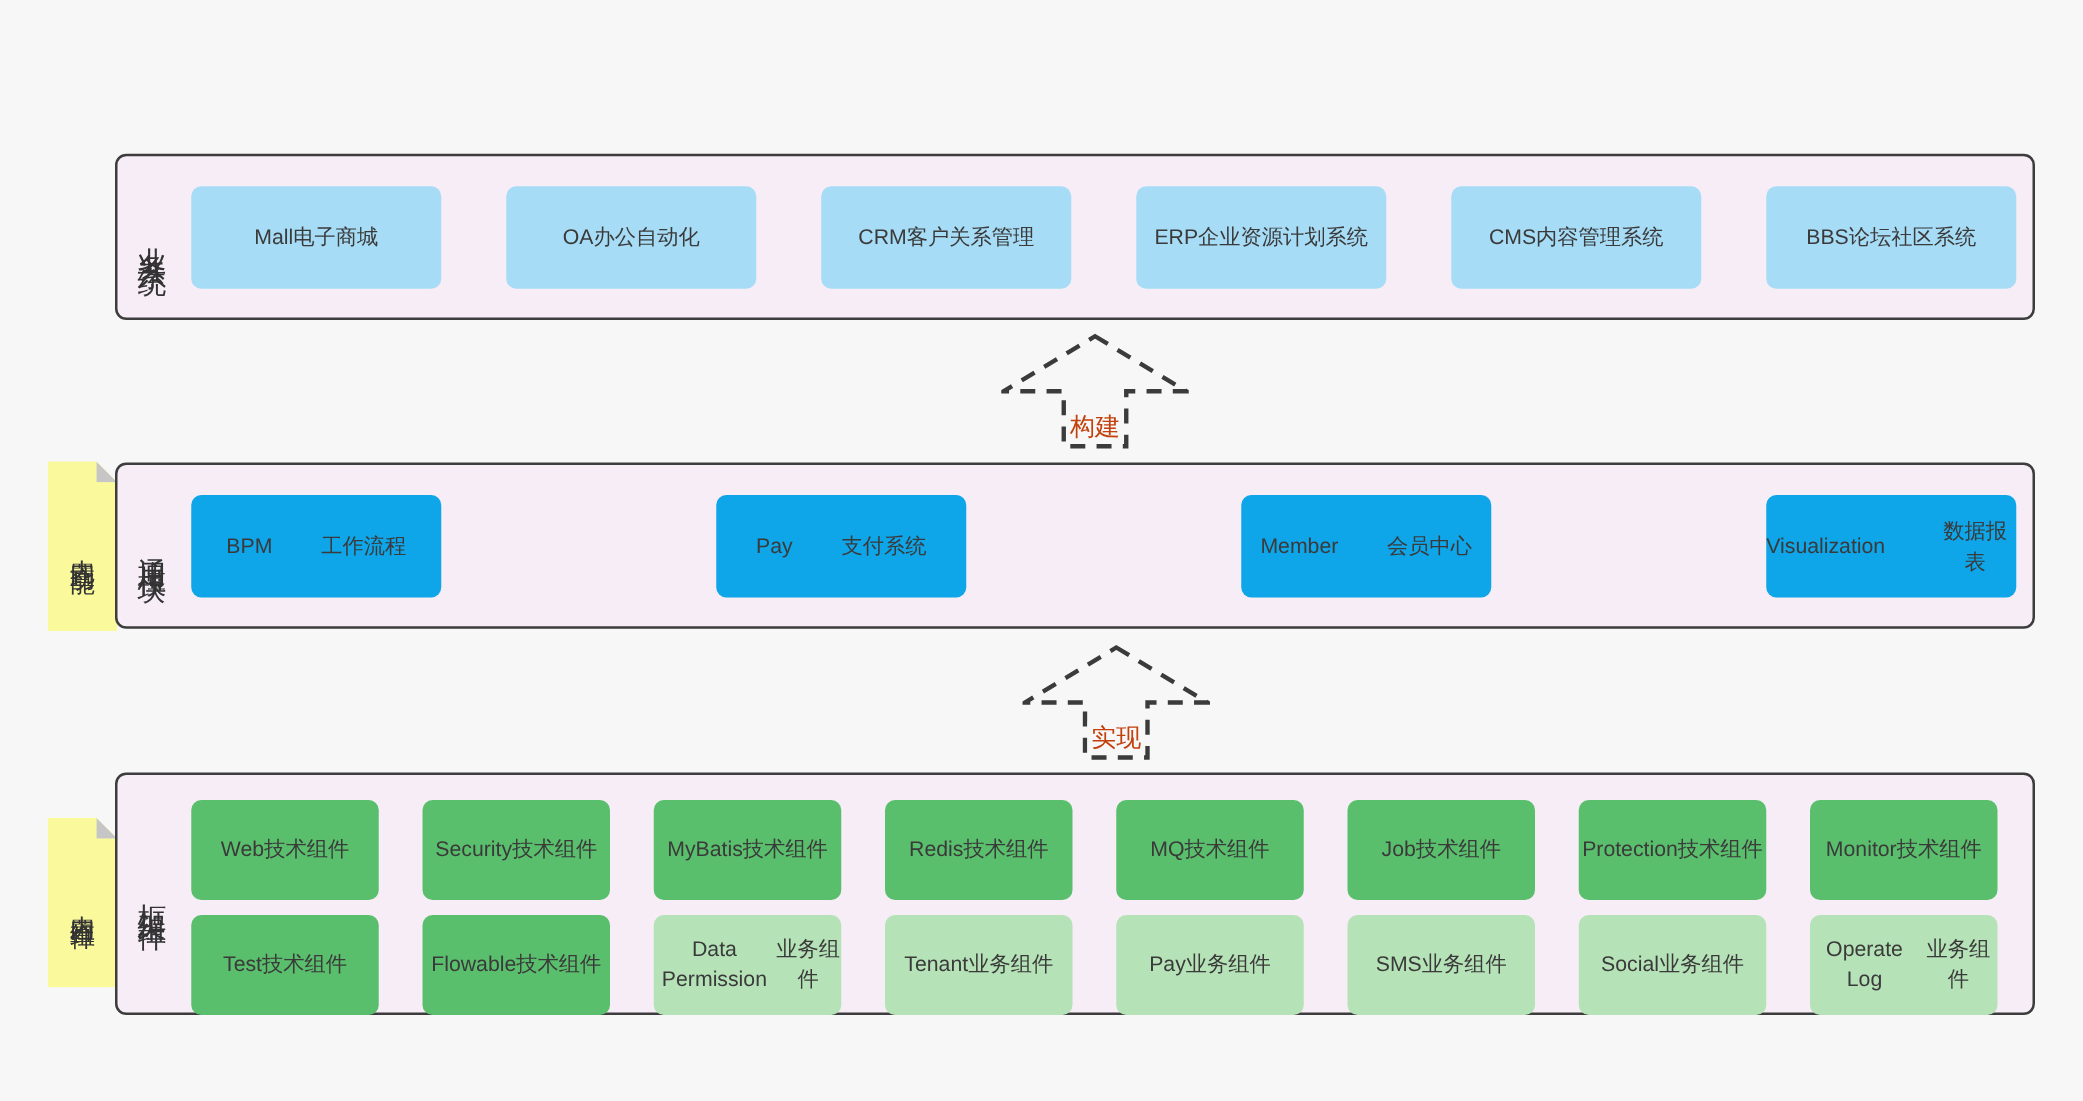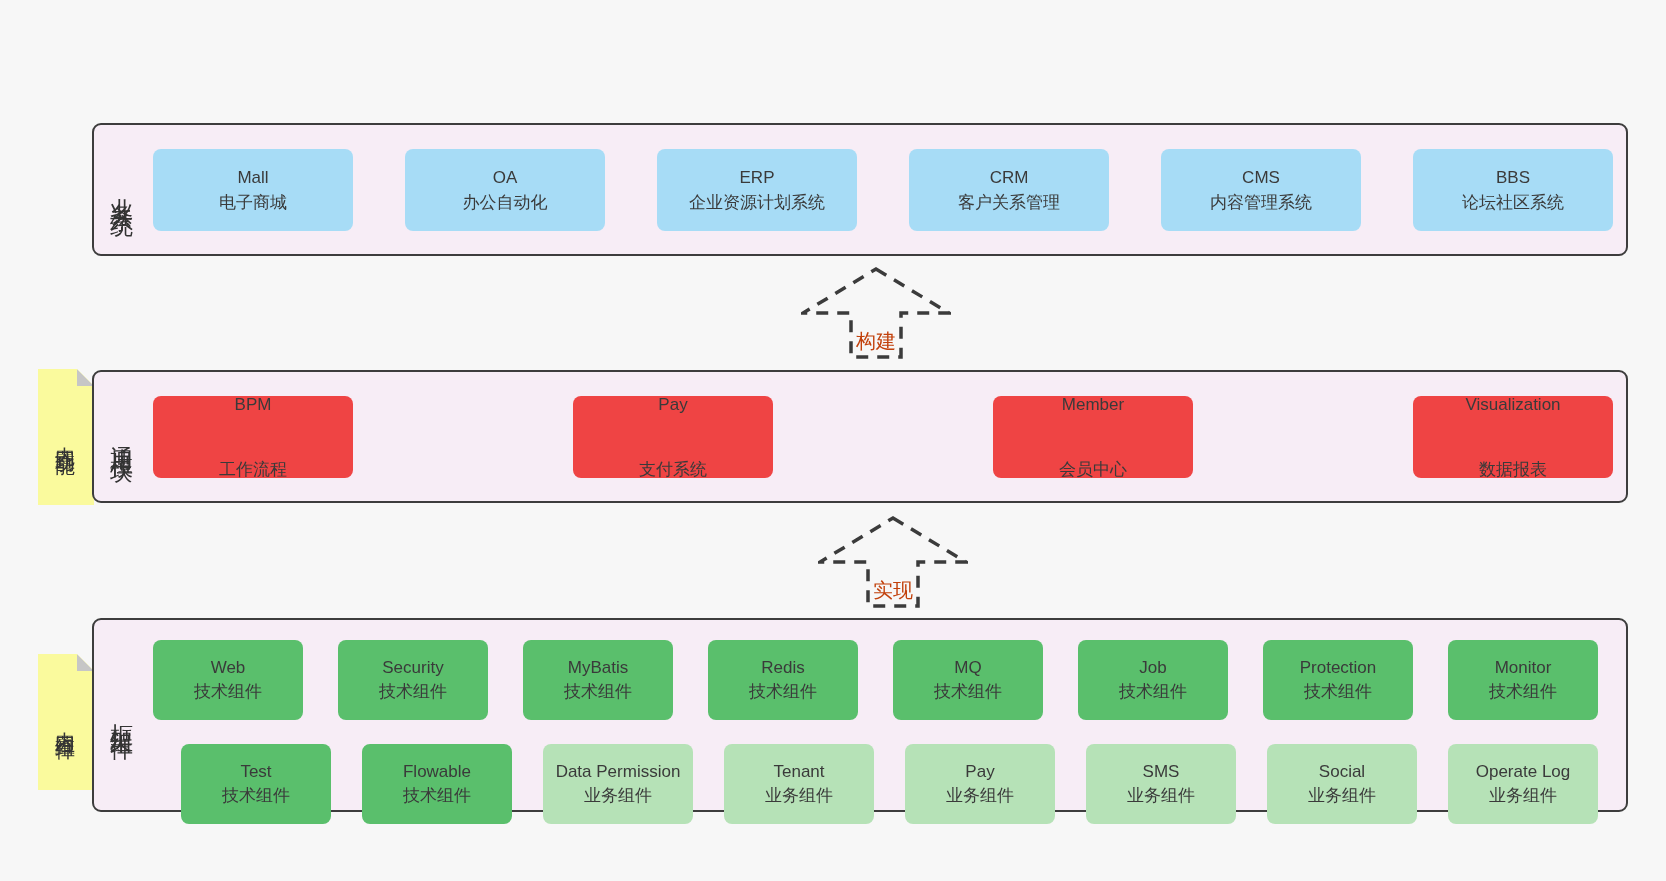--- a/index.html
+++ b/index.html
@@ -24,34 +24,34 @@
     font-size:23px; letter-spacing:5px; color:#333; white-space:nowrap;
   }
 
   .box-row {
     position:absolute; left:59px; right:13px;
     display:flex; justify-content:space-between;
   }
   .layer-business .box-row, .layer-modules .box-row { top:24px; }
   .layer-components .box-row { right:28px; }
   .layer-components .row1 { top:20px; }
-  .layer-components .row2 { top:124px;margin-left:28px; }
+  .layer-components .row2 { top:112px; }
 
   .box {
     width:200px; height:82px; border-radius:8px;
-    display:flex; flex-direction:column; justify-content:center; align-items:center;
+    display:flex; flex-direction:row; justify-content:center; align-items:center;
     text-align:center; font-size:17px; line-height:1.5; color:#3a3a3a;
   }
   .box.small { width:150px; height:80px; line-height:1.42; }
   .box .en { display:block; }
   .box .cn { display:block; }
 
   .blue        { background:#a7dcf6; }
   .red         { background:#ef6262; }
-  .pink        { background:#ef4444;gap:39px; }
+  .pink        { background:#0ea5e9;gap:39px; }
   .green       { background:#5abf6c; }
   .light-green { background:#b6e2b7; }
 
   .sticky {
     position:absolute; width:56px; height:136px; background:#fafa9d; z-index:0;
     clip-path:polygon(0 0, calc(100% - 17px) 0, 100% 17px, 100% 100%, 0 100%);
     display:flex; align-items:center; justify-content:center;
   }
   .sticky::after {
     content:""; position:absolute; top:0; right:0; width:17px; height:17px;
@@ -81,26 +81,26 @@
   <div class="box-row">
     <div class="box blue">
       <span class="en">Mall</span>
       <span class="cn">电子商城</span>
     </div>
     <div class="box blue">
       <span class="en">OA</span>
       <span class="cn">办公自动化</span>
     </div>
     <div class="box blue">
+      <span class="en">CRM</span>
+      <span class="cn">客户关系管理</span>
+    </div>
+    <div class="box blue">
       <span class="en">ERP</span>
       <span class="cn">企业资源计划系统</span>
-    </div>
-    <div class="box blue">
-      <span class="en">CRM</span>
-      <span class="cn">客户关系管理</span>
     </div>
     <div class="box blue">
       <span class="en">CMS</span>
       <span class="cn">内容管理系统</span>
     </div>
     <div class="box blue">
       <span class="en">BBS</span>
       <span class="cn">论坛社区系统</span>
     </div>
   </div>

